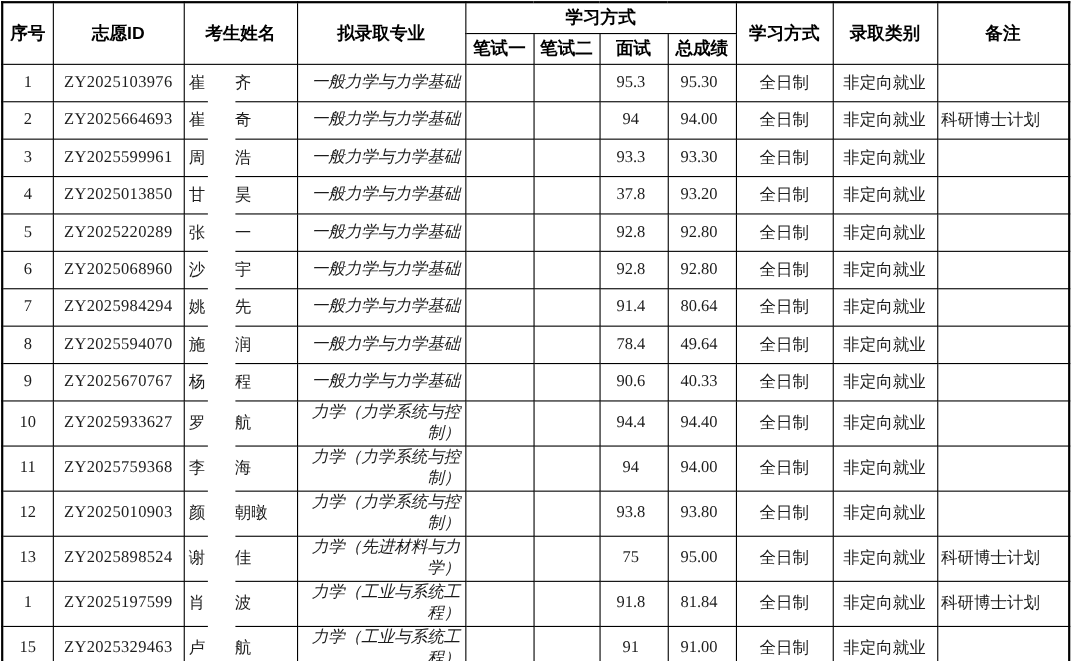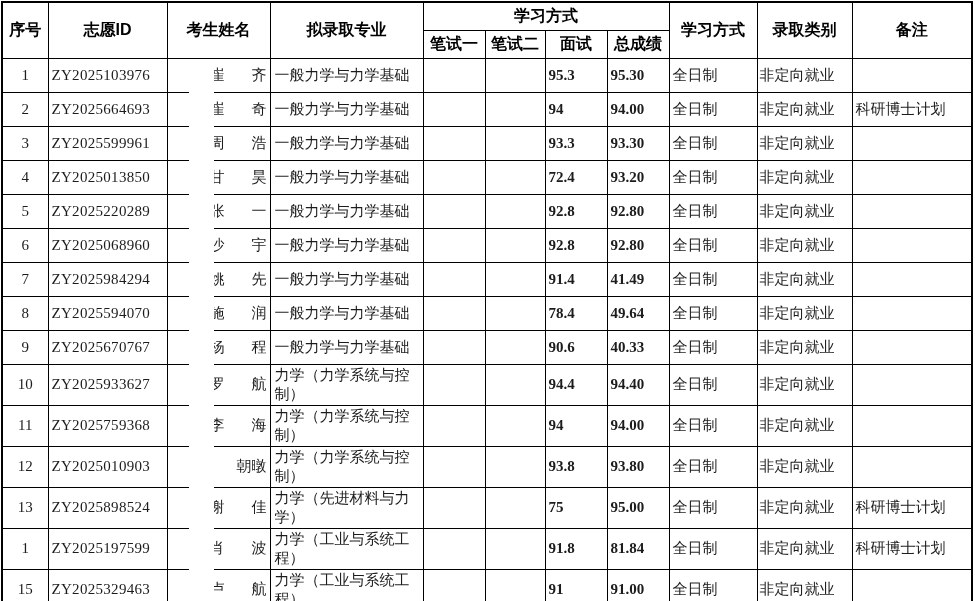--- a/index.html
+++ b/index.html
@@ -30,27 +30,27 @@
     font-size:16px;
     text-align:center;
     padding:0 2px;
     color:#000;
   }
   thead tr{height:28px;}
   tbody tr{height:34px;}
   tbody tr.tall{height:39px;}
   tbody td{font-size:15px;padding:0 3px;color:#1c1c1c;}
   .c-seq{text-align:center;}
-  .c-id{text-align:left;letter-spacing:0.3px;}
-  .c-name{text-align:right;padding-left:4px;}
+  .c-id{text-align:center;letter-spacing:0.3px;}
+  .c-name{text-align:left;padding-left:4px;}
   .name-given{display:inline-block;margin-left:27px;}
-  .c-major{text-align:left;line-height:19px;padding:1px 4px;}
-  .c-score{text-align:left;padding-right:8px;font-weight:bold;}
-  .c-study{text-align:left;}
-  .c-type{text-align:left;padding-left:2px;}
+  .c-major{text-align:right;line-height:19px;padding:1px 4px;font-style:italic;}
+  .c-score{text-align:center;padding-right:8px;}
+  .c-study{text-align:center;}
+  .c-type{text-align:center;padding-left:2px;}
   .c-remark{text-align:left;padding-left:3px;}
   
   .redact-band{
     position:absolute;
     left:189px;top:60px;
     width:25px;height:538px;
     background:#ffffff;
   }
 </style>
 </head>
@@ -128,21 +128,21 @@
         <td class="c-type">非定向就业</td>
         <td class="c-remark"></td>
       </tr>
       <tr>
         <td class="c-seq">4</td>
         <td class="c-id">ZY2025013850</td>
         <td class="c-name"><span>甘</span><span class="name-given">昊</span></td>
         <td class="c-major">一般力学与力学基础</td>
         <td class="c-score"></td>
         <td class="c-score"></td>
-        <td class="c-score">72.4</td>
+        <td class="c-score">37.8</td>
         <td class="c-score">93.20</td>
         <td class="c-study">全日制</td>
         <td class="c-type">非定向就业</td>
         <td class="c-remark"></td>
       </tr>
       <tr>
         <td class="c-seq">5</td>
         <td class="c-id">ZY2025220289</td>
         <td class="c-name"><span>张</span><span class="name-given">一</span></td>
         <td class="c-major">一般力学与力学基础</td>
@@ -168,21 +168,21 @@
         <td class="c-remark"></td>
       </tr>
       <tr>
         <td class="c-seq">7</td>
         <td class="c-id">ZY2025984294</td>
         <td class="c-name"><span>姚</span><span class="name-given">先</span></td>
         <td class="c-major">一般力学与力学基础</td>
         <td class="c-score"></td>
         <td class="c-score"></td>
         <td class="c-score">91.4</td>
-        <td class="c-score">41.49</td>
+        <td class="c-score">80.64</td>
         <td class="c-study">全日制</td>
         <td class="c-type">非定向就业</td>
         <td class="c-remark"></td>
       </tr>
       <tr>
         <td class="c-seq">8</td>
         <td class="c-id">ZY2025594070</td>
         <td class="c-name"><span>施</span><span class="name-given">润</span></td>
         <td class="c-major">一般力学与力学基础</td>
         <td class="c-score"></td>

